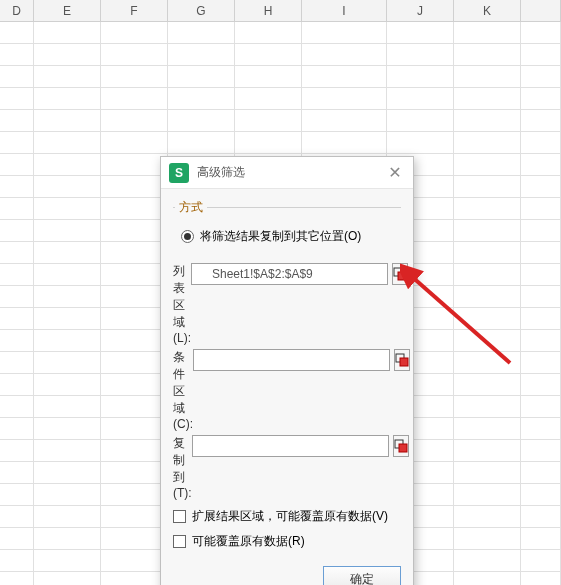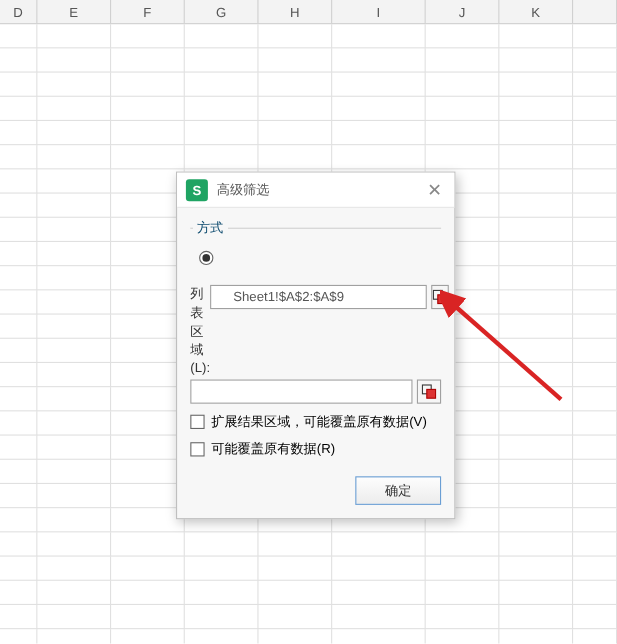--- a/index.html
+++ b/index.html
@@ -52,21 +52,21 @@
   .close-btn { margin-left:auto; color:#888; font-size:16px; cursor:pointer; width:20px; text-align:center; }
   
   .body { padding:10px 12px 12px 12px; }
   
   fieldset.mode {
     border:1px solid #d0d0d0;
     border-left:none; border-right:none; border-bottom:none;
     padding:8px 2px 4px 2px;
     margin:0 0 10px 0;
   }
-  fieldset.mode legend { padding:0 4px; color:#0c4a6e; }
+  fieldset.mode legend { padding:0 4px; color:#a16207; }
   .radio-row { display:flex; align-items:center; padding:4px 6px; }
   .radio { width:13px; height:13px; border:1px solid #666; border-radius:50%; margin-right:6px; display:inline-flex; align-items:center; justify-content:center; background:#fff; }
   .radio.checked::after { content:""; width:7px; height:7px; background:#333; border-radius:50%; display:block; }
   
   .field-row { display:flex; align-items:flex-start; margin:4px 0; }
   .field-label { width:78px; color:#333; }
   .field-input {
     flex:1;
     height:22px;
     border:1px solid #a0a0a0;
@@ -416,36 +416,48 @@
   <div class="titlebar">
     <div class="app-icon">S</div>
     <div class="title-text">高级筛选</div>
     <div class="close-btn">✕</div>
   </div>
   <div class="body">
     <fieldset class="mode">
       <legend>方式</legend>
       <div class="radio-row">
         <span class="radio checked"></span>
+        <span>将筛选结果复制到其它位置(O)</span>
       </div>
     </fieldset>
 
     <div class="field-row">
       <span class="field-label">列表区域(L):</span>
       <input class="field-input" value="Sheet1!$A$2:$A$9" style="">
       <div class="range-btn">
         <svg viewBox="0 0 14 14">
             <rect x="1" y="1" width="8" height="8" fill="none" stroke="#333" stroke-width="1"></rect>
             <rect x="5" y="5" width="8" height="8" fill="#d33" stroke="#a00" stroke-width="1"></rect>
           </svg>
       </div>
     </div>
 
-
     <div class="field-row">
+      <span class="field-label">条件区域(C):</span>
+      <input class="field-input" value="" style="">
+      <div class="range-btn">
+        <svg viewBox="0 0 14 14">
+            <rect x="1" y="1" width="8" height="8" fill="none" stroke="#333" stroke-width="1"></rect>
+            <rect x="5" y="5" width="8" height="8" fill="#d33" stroke="#a00" stroke-width="1"></rect>
+          </svg>
+      </div>
+    </div>
+
+    <div class="field-row">
+      <span class="field-label">复制到(T):</span>
       <input class="field-input" value="" style="">
       <div class="range-btn">
         <svg viewBox="0 0 14 14">
             <rect x="1" y="1" width="8" height="8" fill="none" stroke="#333" stroke-width="1"></rect>
             <rect x="5" y="5" width="8" height="8" fill="#d33" stroke="#a00" stroke-width="1"></rect>
           </svg>
       </div>
     </div>
 
     <div class="check-row">

